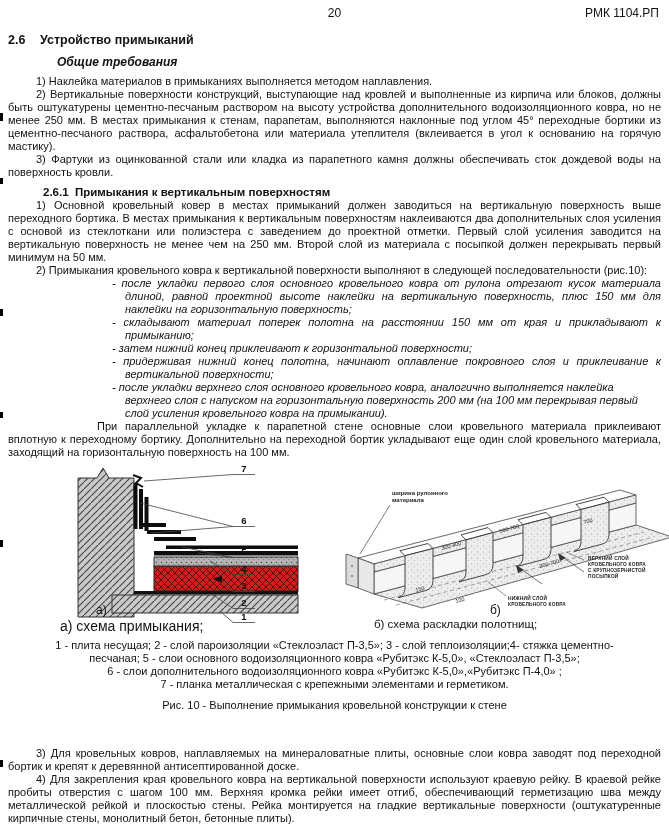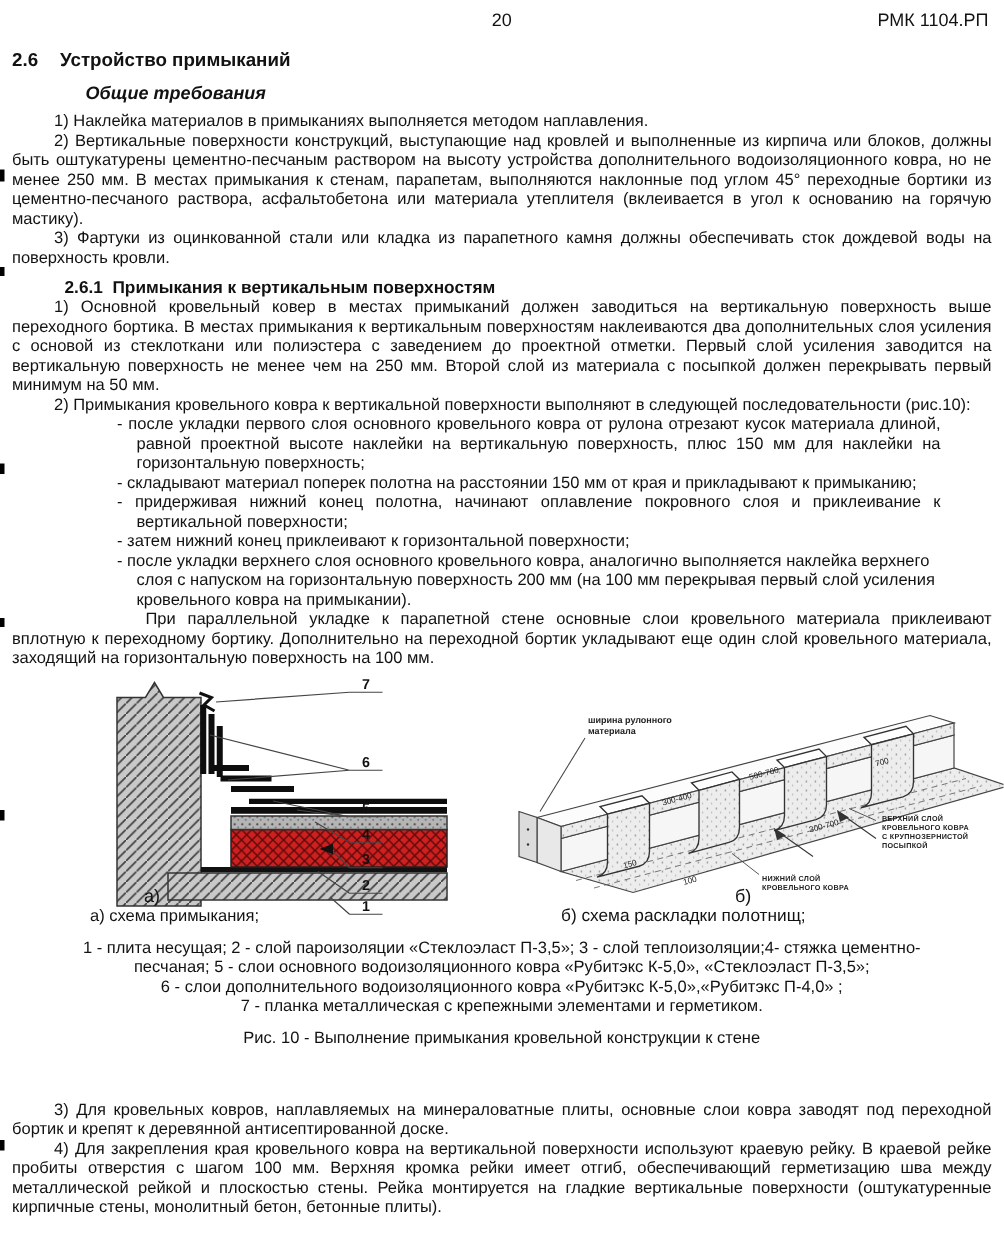--- a/index.html
+++ b/index.html
@@ -11,27 +11,27 @@
   .doccode{position:absolute;right:2px;}
   .h1{font-weight:bold;font-size:12.5px;margin-top:11px;line-height:15px;}
   .h1 .num{display:inline-block;width:32px;}
   .h2{font-weight:bold;font-size:12px;margin:7px 0 0 49px;line-height:14px;font-style:italic;}
   .h3{font-weight:bold;font-size:11.5px;margin:6px 0 0 35px;line-height:14px;}
   p{margin:0;font-size:11px;line-height:13px;}
   .ind{text-indent:28px;}
   .bigind{text-indent:89px;}
   .just{text-align:justify;}
   .mt6{margin-top:6px;}
-  .bullets{margin-left:70px;width:549px;}
+  .bullets{margin-left:104px;width:549px;font-style:italic;}
   .bullet{text-indent:-13px;padding-left:13px;}
   .figrow{position:relative;height:176px;}
   .figa{position:absolute;left:62px;top:2px;}
   .figb{position:absolute;left:324px;top:25px;}
   .lab-a{position:absolute;left:88px;top:144px;font-size:12px;}
-  .cap-a{position:absolute;left:52px;top:159px;font-size:11px;}
+  .cap-a{position:absolute;left:52px;top:159px;font-size:14px;}
   .lab-b{position:absolute;left:482px;top:144px;font-size:12px;}
   .cap-b{position:absolute;left:366px;top:159px;font-size:11.5px;}
   .legend{text-align:center;font-size:11px;line-height:13px;margin-top:4px;}
   .figcap{text-align:center;font-size:11px;margin-top:8px;}
   .bottom{margin-top:36px;}
   .art{position:absolute;left:0;width:3px;background:#000;}
   svg text{font-family:"Liberation Sans","DejaVu Sans",sans-serif;}
   .callout{font-size:9.5px;font-weight:bold;fill:#111;}
   .tiny{font-size:4.8px;font-weight:bold;fill:#222;letter-spacing:0.2px;}
   .dim{font-size:5.5px;fill:#222;}
@@ -59,22 +59,22 @@
   <div class="h3">
     <span>2.6.1</span>&nbsp;&nbsp;<span>Примыкания к вертикальным поверхностям</span>
   </div>
 
   <p class="ind just">1) Основной кровельный ковер в местах примыканий должен заводиться на вертикальную поверхность выше переходного бортика. В местах примыкания к вертикальным поверхностям наклеиваются два дополнительных слоя усиления с основой из стеклоткани или полиэстера с заведением до проектной отметки. Первый слой усиления заводится на вертикальную поверхность не менее чем на 250 мм. Второй слой из материала с посыпкой должен перекрывать первый минимум на 50 мм.</p>
   <p class="ind">2) Примыкания кровельного ковра к вертикальной поверхности выполняют в следующей последовательности (рис.10):</p>
 
   <div class="bullets">
     <p class="bullet just">- после укладки первого слоя основного кровельного ковра от рулона отрезают кусок материала длиной, равной проектной высоте наклейки на вертикальную поверхность, плюс 150 мм для наклейки на горизонтальную поверхность;</p>
     <p class="bullet just">- складывают материал поперек полотна на расстоянии 150 мм от края и прикладывают к примыканию;</p>
+    <p class="bullet">- затем нижний конец приклеивают к горизонтальной поверхности;</p>
     <p class="bullet just">- придерживая нижний конец полотна, начинают оплавление покровного слоя и приклеивание к вертикальной поверхности;</p>
-    <p class="bullet">- затем нижний конец приклеивают к горизонтальной поверхности;</p>
     <p class="bullet">- после укладки верхнего слоя основного кровельного ковра, аналогично выполняется наклейка верхнего слоя с напуском на горизонтальную поверхность 200 мм (на 100 мм перекрывая первый слой усиления кровельного ковра на примыкании).</p>
   </div>
 
   <p class="bigind just">При параллельной укладке к парапетной стене основные слои кровельного материала приклеивают вплотную к переходному бортику. Дополнительно на переходной бортик укладывают еще один слой кровельного материала, заходящий на горизонтальную поверхность на 100 мм.</p>
 
   <div class="figrow">
 
     <svg class="figa" width="230" height="166" viewBox="0 0 230 166">
       <defs>
         <pattern id="ph" width="7" height="7" patternUnits="userSpaceOnUse">

